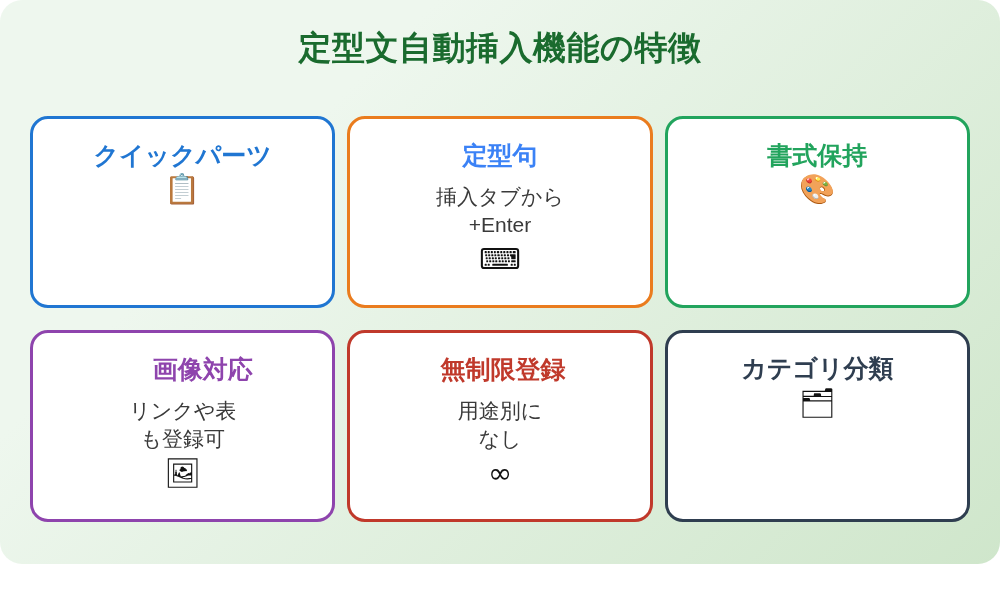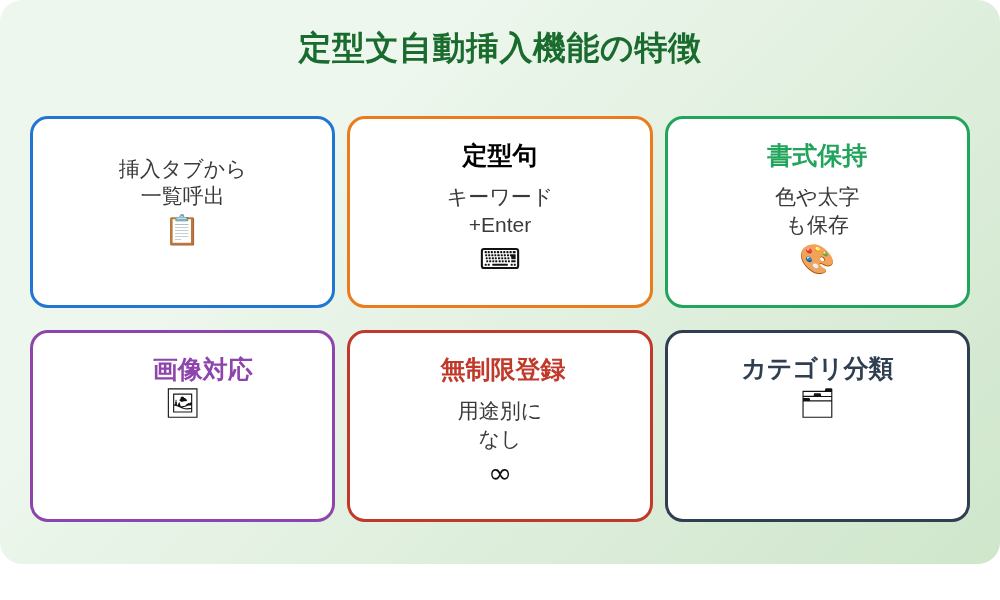--- a/index.html
+++ b/index.html
@@ -90,41 +90,40 @@
 </head>
 <body>
 
 <div id="infographic" style="background: linear-gradient(135deg, rgb(238, 247, 238) 0%, rgb(238, 247, 238) 28%, rgb(207, 230, 203) 100%);">
 
   <h1 id="page-title" style="color: rgb(26, 107, 46);">定型文自動挿入機能の特徴</h1>
 
   <div id="card-grid">
 
     <div class="card" style="border-color: rgb(32, 118, 210);">
-      <div class="card-desc">挿入タブから
-一覧呼出</div>
+      <div class="card-title" style="color: rgb(32, 118, 210);">クイックパーツ</div>
       <div class="card-icon">📋</div>
     </div>
 
     <div class="card" style="border-color: rgb(234, 124, 30);">
-      <div class="card-title" style="color: #000000;">定型句</div>
-      <div class="card-desc">キーワード
+      <div class="card-title" style="color: #3b82f6;">定型句</div>
+      <div class="card-desc">挿入タブから
 +Enter</div>
       <div class="card-icon">⌨</div>
     </div>
 
     <div class="card" style="border-color: rgb(34, 164, 93);">
       <div class="card-title" style="color: rgb(34, 164, 93); text-align: right;">書式保持</div>
-      <div class="card-desc">色や太字
-も保存</div>
       <div class="card-icon">🎨</div>
     </div>
 
     <div class="card" style="border-color: rgb(142, 68, 173);">
       <div class="card-title" style="color: rgb(142, 68, 173); margin-left: 40px;">画像対応</div>
+      <div class="card-desc">リンクや表
+も登録可</div>
       <div class="card-icon">🖼</div>
     </div>
 
     <div class="card" style="border-color: rgb(192, 57, 43);">
       <div class="card-title" style="color: rgb(192, 57, 43); margin-left: 6px;">無制限登録</div>
       <div class="card-desc">用途別に
 なし</div>
       <div class="card-icon">∞</div>
     </div>
 

